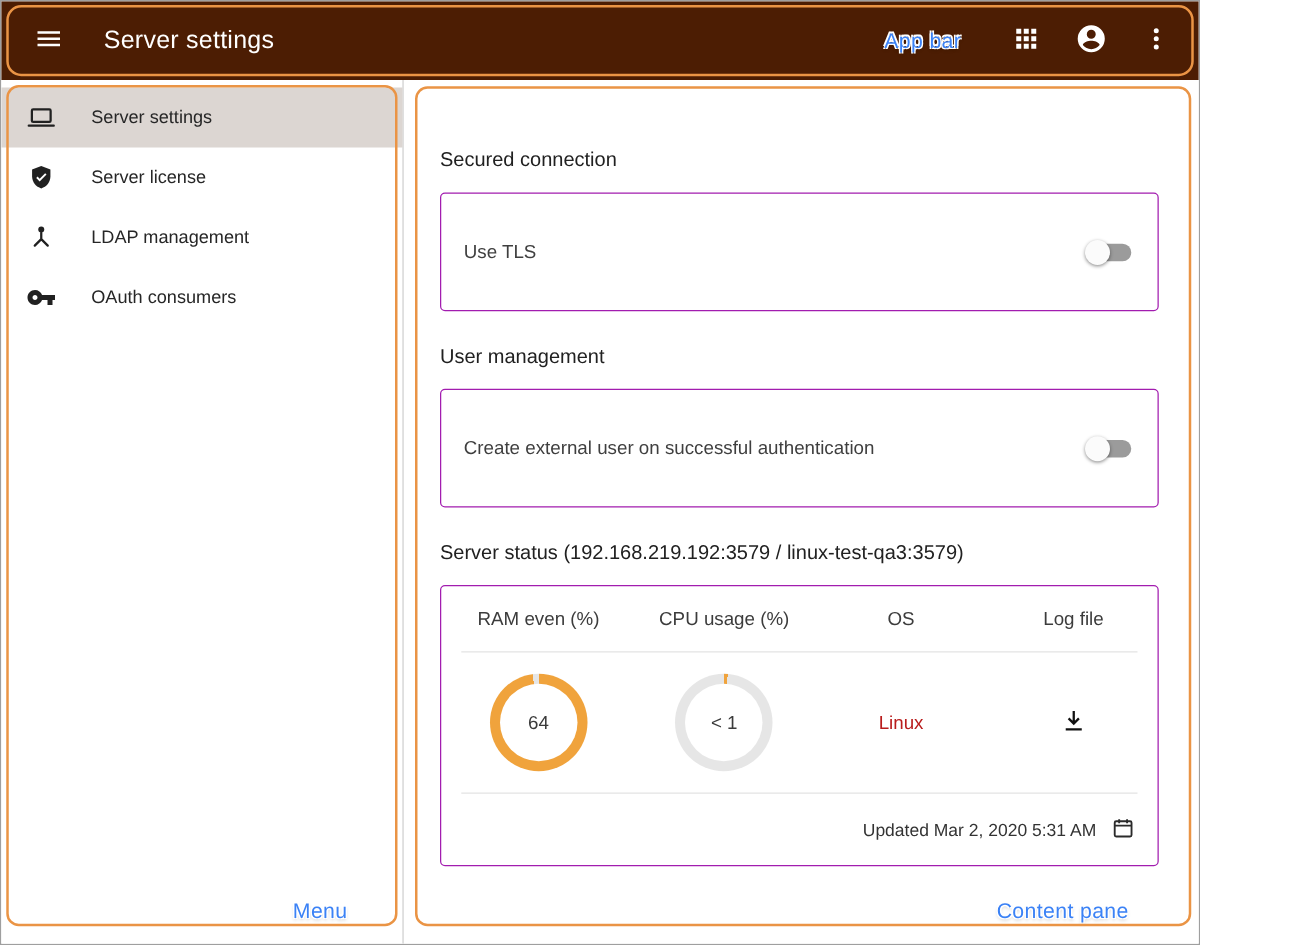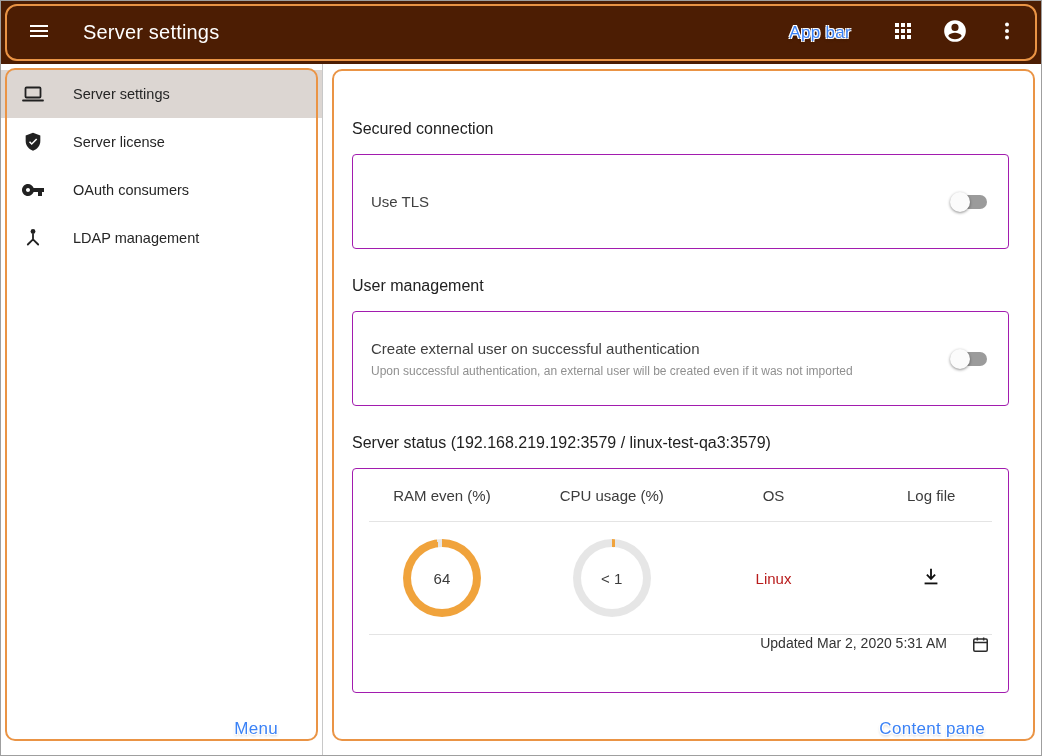--- a/index.html
+++ b/index.html
@@ -1,17 +1,17 @@
 <!DOCTYPE html>
 <html><head>
 <meta charset="utf-8">
 <style>
   * { margin:0; padding:0; box-sizing:border-box; }
   body { font-family:"Liberation Sans", sans-serif; background:#fff; }
-  .window { width:1042px; height:756px; border:1px solid #9f9f9f; overflow:hidden; display:flex; flex-direction:column; background:#fff; }
+  .window { width:960px; height:756px; border:1px solid #9f9f9f; overflow:hidden; display:flex; flex-direction:column; background:#fff; }
 
   
   .appbar { position:relative; height:63px; background:#4c1d03; display:flex; align-items:center; padding:0 16px 0 20px; flex:0 0 auto; }
   .appbar .anno-border { position:absolute; inset:3px 4px; border:2px solid #ea9445; border-radius:12px; pointer-events:none; }
   .icon-btn { background:none; border:none; display:flex; align-items:center; justify-content:center; width:36px; height:36px; cursor:pointer; }
   .appbar-title { color:#fff; font-size:20px; font-weight:500; margin-left:26px; letter-spacing:.2px; }
   .appbar-right { margin-left:auto; display:flex; align-items:center; gap:16px; }
   .anno-label { position:absolute; font-size:17px; font-weight:400; color:#3b82f6; letter-spacing:.3px;
     text-shadow:-1px -1px 0 #fff, 1px -1px 0 #fff, -1px 1px 0 #fff, 1px 1px 0 #fff, 0 2px 3px rgba(0,0,0,.25); pointer-events:none; }
   .appbar .anno-label { right:190px; top:50%; transform:translateY(-50%); }
@@ -51,21 +51,21 @@
   .toggle .thumb { position:absolute; left:0; top:0; width:20px; height:20px; border-radius:50%; background:#fbfbfb; box-shadow:0 1px 3px rgba(0,0,0,.45); }
 
   
   .status-table .header-row { height:52px; display:grid; grid-template-columns:1.1fr 1fr 1fr .95fr; align-items:center; }
   .status-table .header-cell { text-align:center; font-size:15px; color:#3c3c3c; }
   .card-divider { height:1px; background:#e4e4e4; margin:0 16px; }
   .status-table .body-row { height:112px; display:grid; grid-template-columns:1.1fr 1fr 1fr .95fr; align-items:center; justify-items:center; }
   .gauge { width:78px; height:78px; border-radius:50%; position:relative; }
   .gauge-hole { position:absolute; inset:8px; background:#fff; border-radius:50%; display:flex; align-items:center; justify-content:center; font-size:15px; color:#3b3b3b; }
   .os-cell { font-size:15px; color:#b91c1c; }
-  .footer-row { height:57px; display:flex; align-items:flex-start; justify-content:flex-end; gap:24px; padding-right:18px; }
+  .footer-row { height:57px; display:flex; align-items:center; justify-content:flex-end; gap:12px; padding-right:18px; }
   .updated-text { font-size:14px; color:#333; }
   .dl-btn, .cal-btn { background:none; border:none; cursor:pointer; display:flex; align-items:center; justify-content:center; }
 </style>
 </head>
 <body>
 
 <div class="window">
 
   <header class="appbar">
     <button class="icon-btn">
@@ -125,35 +125,35 @@
             <svg width="22" height="22" viewBox="0 0 24 24" fill="#212121">
                 <path d="M12 2 4 5v6c0 5 3.4 9.3 8 10.5C16.6 20.3 20 16 20 11V5l-8-3z"></path>
                 <path d="M10.6 15.4 7.6 12.4l1.2-1.2 1.8 1.8 4.8-4.8 1.2 1.2z" fill="#fff"></path>
               </svg>
           </span>
           <span class="mi-label">Server license</span>
         </div>
 
         <div class="menu-item">
           <span class="mi-icon">
-            <svg width="24" height="24" viewBox="0 0 24 24" fill="#212121">
-                <path d="M12.65 10C11.83 7.67 9.61 6 7 6c-3.31 0-6 2.69-6 6s2.69 6 6 6c2.61 0 4.83-1.67 5.65-4H17v4h4v-4h2v-4H12.65zM7 14c-1.1 0-2-.9-2-2s.9-2 2-2 2 .9 2 2-.9 2-2 2z"></path>
-              </svg>
-          </span>
-          <span class="mi-label">OAuth consumers</span>
-        </div>
-
-        <div class="menu-item">
-          <span class="mi-icon">
             <svg width="24" height="24" viewBox="0 0 24 24" fill="none" stroke="#212121" stroke-width="1.8" stroke-linecap="round">
                 <circle cx="12" cy="5.5" r="2.4" fill="#212121" stroke="none"></circle>
                 <path d="M12 8.2v5.1M12 13.3l-5.2 5.2M12 13.3l5.2 5.2"></path>
               </svg>
           </span>
           <span class="mi-label">LDAP management</span>
+        </div>
+
+        <div class="menu-item">
+          <span class="mi-icon">
+            <svg width="24" height="24" viewBox="0 0 24 24" fill="#212121">
+                <path d="M12.65 10C11.83 7.67 9.61 6 7 6c-3.31 0-6 2.69-6 6s2.69 6 6 6c2.61 0 4.83-1.67 5.65-4H17v4h4v-4h2v-4H12.65zM7 14c-1.1 0-2-.9-2-2s.9-2 2-2 2 .9 2 2-.9 2-2 2z"></path>
+              </svg>
+          </span>
+          <span class="mi-label">OAuth consumers</span>
         </div>
 
       </div>
       <span class="anno-label">Menu</span>
       <div class="anno-border"></div>
     </nav>
 
     <section class="content">
       <div class="content-body">
 
@@ -166,21 +166,20 @@
               <span class="thumb"></span>
             </span>
           </div>
         </div>
 
         <div class="sec-2">
           <div class="section-heading">User management</div>
           <div class="card toggle-card">
             <div>
               <div class="toggle-label">Create external user on successful authentication</div>
-              <div class="toggle-caption">Upon successful authentication, an external user will be created even if it was not imported</div>
             </div>
             <span class="toggle">
               <span class="track"></span>
               <span class="thumb"></span>
             </span>
           </div>
         </div>
 
         <div class="sec-3">
           <div class="section-heading">Server status (192.168.219.192:3579 / linux-test-qa3:3579)</div>

